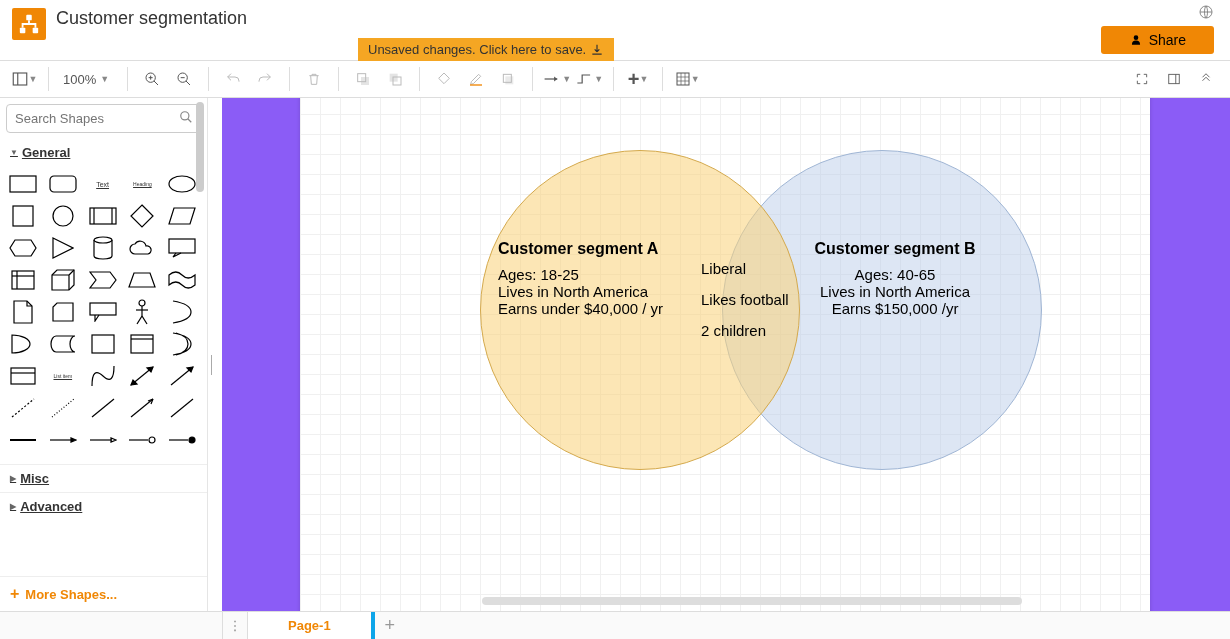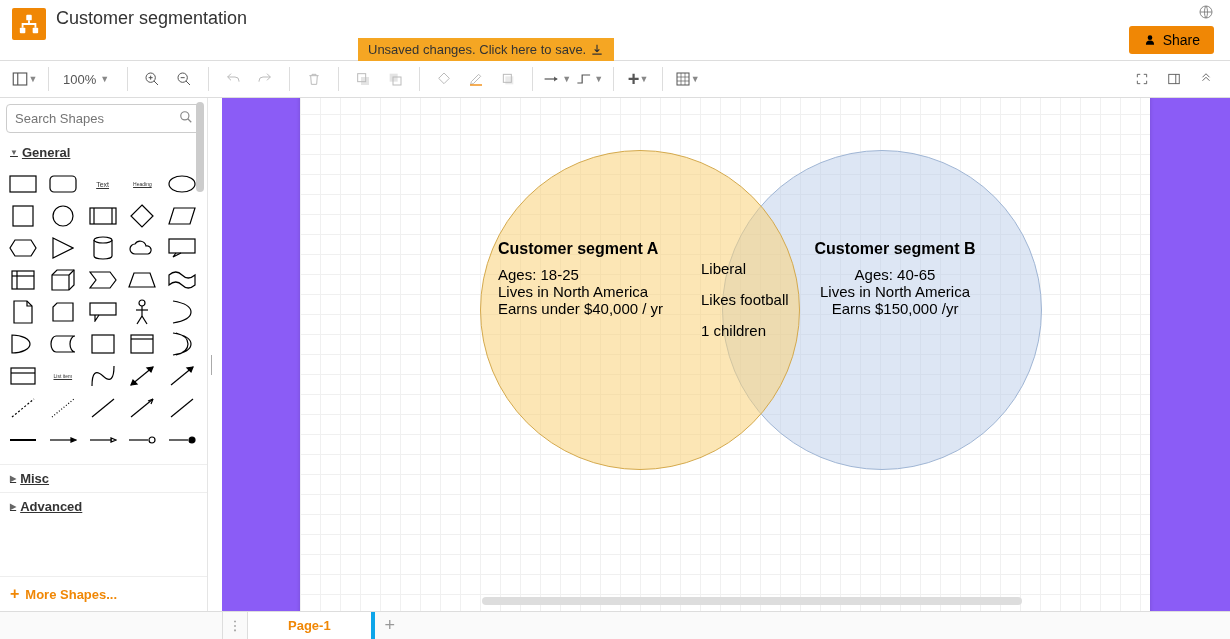--- a/index.html
+++ b/index.html
@@ -7,21 +7,21 @@
 
 
 .topbar { display: flex; align-items: flex-start; height: 60px; position: relative; }
 .logo-box { width: 34px; height: 32px; background: #f08705; margin: 8px 10px 0 12px; border-radius: 2px; display:flex; align-items:center; justify-content:center; }
 .logo-box svg { width: 22px; height: 22px; }
 .title-area { margin-top: 6px; }
 .doc-title { font-size: 18px; font-weight: 400; color: #333; padding: 2px 0 4px 0; }
 .menubar { display: flex; gap: 18px; font-size: 14.5px; color: #333; }
 .menubar span { cursor: pointer; }
 .unsaved { position: absolute; left: 358px; top: 38px; background: #f5a623; color: #333; font-size: 13px; padding: 4px 10px 4px 10px; display:flex; align-items:center; gap:4px;}
-.share-btn { position: absolute; right: 16px; top: 26px; background: #f08705; color: #000; font-size: 14px; font-weight: 500; padding: 6px 14px; border-radius: 3px; display:flex; align-items:center; gap:6px; cursor:pointer;}
+.share-btn { position: absolute; right: 16px; top: 26px; background: #f08705; color: #000; font-size: 14px; font-weight: 500; padding: 6px 28px; border-radius: 3px; display:flex; align-items:center; gap:6px; cursor:pointer;}
 .globe { position: absolute; right: 16px; top: 4px; color: #888; }
 
 
 .toolbar { height: 38px; border-top: 1px solid #ddd; border-bottom: 1px solid #ddd; display: flex; align-items: center; padding: 0 10px; gap: 4px; color: #555; font-size: 13px; }
 .tb-sep { width: 1px; height: 24px; background: #ddd; margin: 0 6px; }
 .tb-btn { width: 28px; height: 28px; display:flex; align-items:center; justify-content:center; cursor:pointer; color:#555;}
 .tb-btn.disabled { color: #bbb; }
 .zoom-lbl { padding: 0 8px 0 4px; display:flex; align-items:center; gap:4px; cursor:pointer;}
 .dropdown-caret { font-size: 9px; color:#888;}
 .tb-right { margin-left: auto; display:flex; gap:4px;}
@@ -535,21 +535,21 @@
         <div class="circle circle-a"></div>
         <div class="label-a">
           <div class="hdr">Customer segment A</div>
           <div>Ages: 18-25</div>
           <div>Lives in North America</div>
           <div>Earns under $40,000 / yr</div>
         </div>
         <div class="label-mid">
           <div>Liberal</div>
           <div>Likes football</div>
-          <div>1 children</div>
+          <div>2 children</div>
         </div>
         <div class="label-b">
           <div class="hdr">Customer segment B</div>
           <div>Ages: 40-65</div>
           <div>Lives in North America</div>
           <div>Earns $150,000 /yr</div>
         </div>
       </div>
     </div>
     <div class="hscroll"></div>

